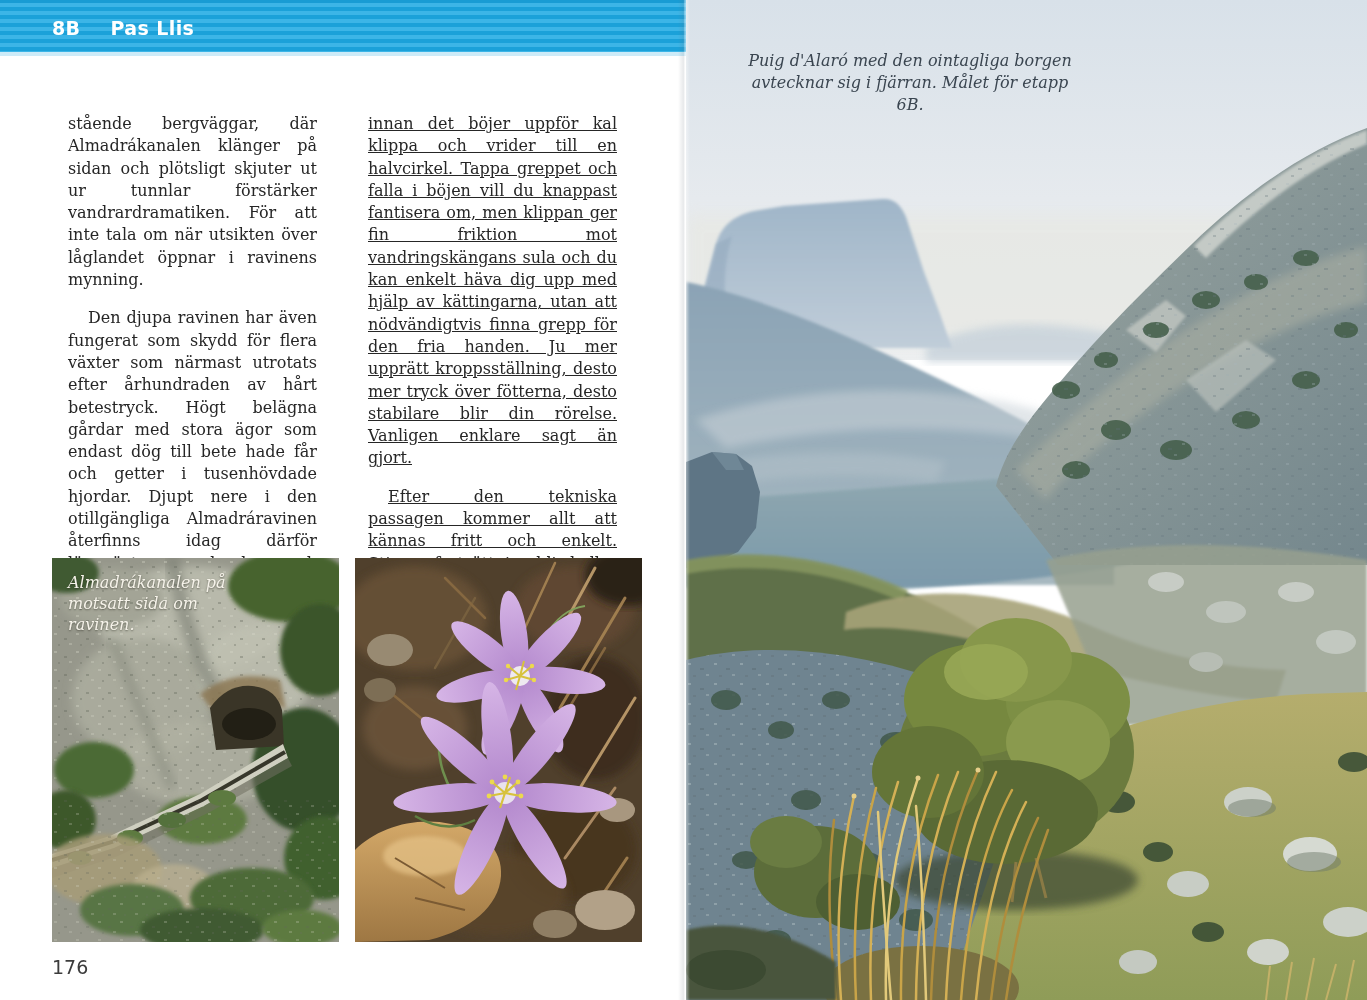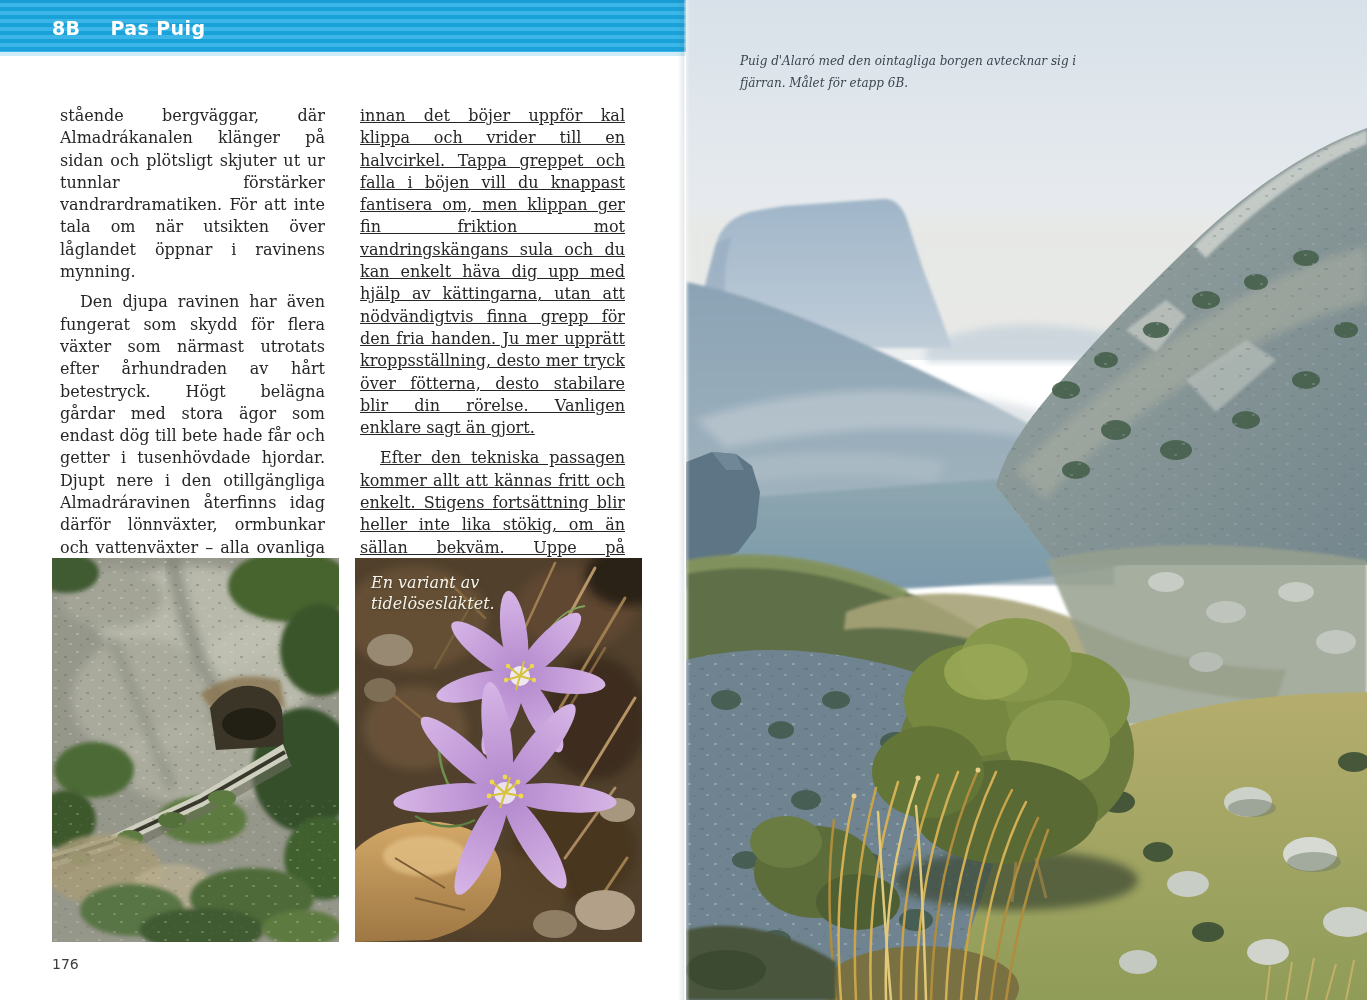--- a/index.html
+++ b/index.html
@@ -24,57 +24,57 @@
   }
   .chapter-title {
     position:absolute; left:52px; top:14px; color:#ffffff;
     font-family:"DejaVu Sans", sans-serif; font-weight:bold; font-size:19px;
     letter-spacing:.4px; white-space:nowrap;
   }
   .chapter-title .code { margin-right:30px; }
   .bodycol { position:absolute; top:97px; width:281px; color:#262626;
     font-size:16px; line-height:22.3px; text-align:justify; hyphens:auto; }
   .col1 { left:52px; } .col2 { left:352px;text-decoration:underline; }
-  .bodycol p { margin:8px; }
+  .bodycol p { margin:16px; }
   .bodycol p.indent { text-indent:20px; }
   
   .photo { position:absolute; top:558px; width:287px; height:384px; overflow:hidden; }
   .photo svg { display:block; width:100%; height:100%; }
   .photo-ravine { left:52px; }
   .photo-flower { left:355px; }
   .photo-caption {
     position:absolute; left:16px; top:14px; width:160px;
     color:#f6f3ea; font-style:italic; font-size:16px; line-height:21px;
     text-shadow:0 1px 2px rgba(40,40,30,.55);
   }
   .folio { position:absolute; left:52px; top:956px; color:#3c3c3c;
-    font-family:"DejaVu Sans", sans-serif; font-size:14px; }
+    font-family:"DejaVu Sans", sans-serif; font-size:19px; }
   
   .page-right { position:absolute; left:686px; top:0; width:681px; height:1000px; }
   .page-right svg { display:block; width:100%; height:100%; }
   .landscape-caption {
     position:absolute; left:54px; top:50px; width:340px;
-    color:#3a4550; font-style:italic; font-size:12px; line-height:22px;
+    color:#3a4550; font-style:italic; font-size:16px; line-height:22px;text-align:center;
   }
   .gutter {
     position:absolute; left:678px; top:0; width:12px; height:1000px; z-index:6;
     background:linear-gradient(90deg, rgba(90,100,110,0) 0%, rgba(90,100,110,.14) 45%, rgba(255,255,255,.5) 60%, rgba(90,100,110,0) 100%);
     pointer-events:none;
   }
 </style>
 </head>
 <body>
 
 <div class="spread">
 
   <div class="page-left">
 
     <div class="chapter-band">
       <div class="chapter-title">
-        <span class="code">8B</span><span>Pas Puig</span>
+        <span class="code">8B</span><span>Pas Llis</span>
       </div>
     </div>
 
     <div class="bodycol col1">
       <p>stående bergväggar, där Almadrákanalen klänger på sidan och plötsligt skjuter ut ur tunnlar förstärker vandrardramatiken. För att inte tala om när utsikten över låglandet öppnar i ravinens mynning.</p>
       <p class="indent">Den djupa ravinen har även fungerat som skydd för flera växter som närmast utrotats efter århundraden av hårt betestryck. Högt belägna gårdar med stora ägor som endast dög till bete hade får och getter i tusenhövdade hjordar. Djupt nere i den otillgängliga Almadráravinen återfinns idag därför lönnväxter, ormbunkar och vattenväxter – alla ovanliga på Mallorca.</p>
       <p class="indent">Den omtalade passagen Pas Llis uppträder halvvägs och plötsligt står du inför vad som i förstone kan tyckas omöjligt. En vägg med bultad kätting längs en klippa som inledningsvis följer en liten hylla</p>
     </div>
 
     <div class="bodycol col2">
@@ -130,20 +130,21 @@
         <ellipse cx="28" cy="300" rx="12" ry="7" fill="#54713c"></ellipse>
 
         <ellipse cx="52" cy="312" rx="58" ry="36" fill="#a79c78" opacity=".85" filter="url(#b2)"></ellipse>
         <ellipse cx="122" cy="332" rx="42" ry="26" fill="#bdb291" opacity=".7" filter="url(#b2)"></ellipse>
         <ellipse cx="200" cy="340" rx="62" ry="30" fill="#4e6a38" filter="url(#b2)"></ellipse>
         <ellipse cx="80" cy="352" rx="52" ry="26" fill="#587444" filter="url(#b2)"></ellipse>
         <ellipse cx="150" cy="372" rx="62" ry="22" fill="#3f5a31" filter="url(#b2)"></ellipse>
         <ellipse cx="250" cy="370" rx="40" ry="18" fill="#5d7a40" filter="url(#b2)"></ellipse>
         <rect y="240" width="287" height="144" fill="url(#rockdots)" opacity=".25"></rect>
       </svg>
+      <div class="photo-caption">Almadrákanalen på motsatt sida om ravinen.</div>
     </div>
 
     <div class="photo photo-flower">
       <svg viewBox="0 0 287 384" preserveAspectRatio="none">
         <defs>
           <filter id="fb2">
               <feGaussianBlur stdDeviation="2"></feGaussianBlur>
             </filter>
           <filter id="fb5">
               <feGaussianBlur stdDeviation="5"></feGaussianBlur>
@@ -227,21 +228,20 @@
           <g stroke="#d7c23c" stroke-width="2.2">
             <path d="M150,235 l13,-11 M150,235 l-13,-11 M150,235 l16,3 M150,235 l-16,3 M150,235 l5,-16 M150,235 l-5,15"></path>
           </g>
           <circle cx="163" cy="224" r="2.4" fill="#ecd94d"></circle>
             <circle cx="137" cy="224" r="2.4" fill="#ecd94d"></circle>
           <circle cx="166" cy="238" r="2.4" fill="#ecd94d"></circle>
             <circle cx="134" cy="238" r="2.4" fill="#ecd94d"></circle>
           <circle cx="150" cy="219" r="2.4" fill="#ecd94d"></circle>
         </g>
       </svg>
-      <div class="photo-caption">En variant av tidelösesläktet.</div>
     </div>
 
     <div class="folio">176</div>
   </div>
 
   <div class="page-right">
     <svg viewBox="0 0 681 1000" preserveAspectRatio="none">
       <defs>
         <filter id="s1">
             <feGaussianBlur stdDeviation="1.5"></feGaussianBlur>

